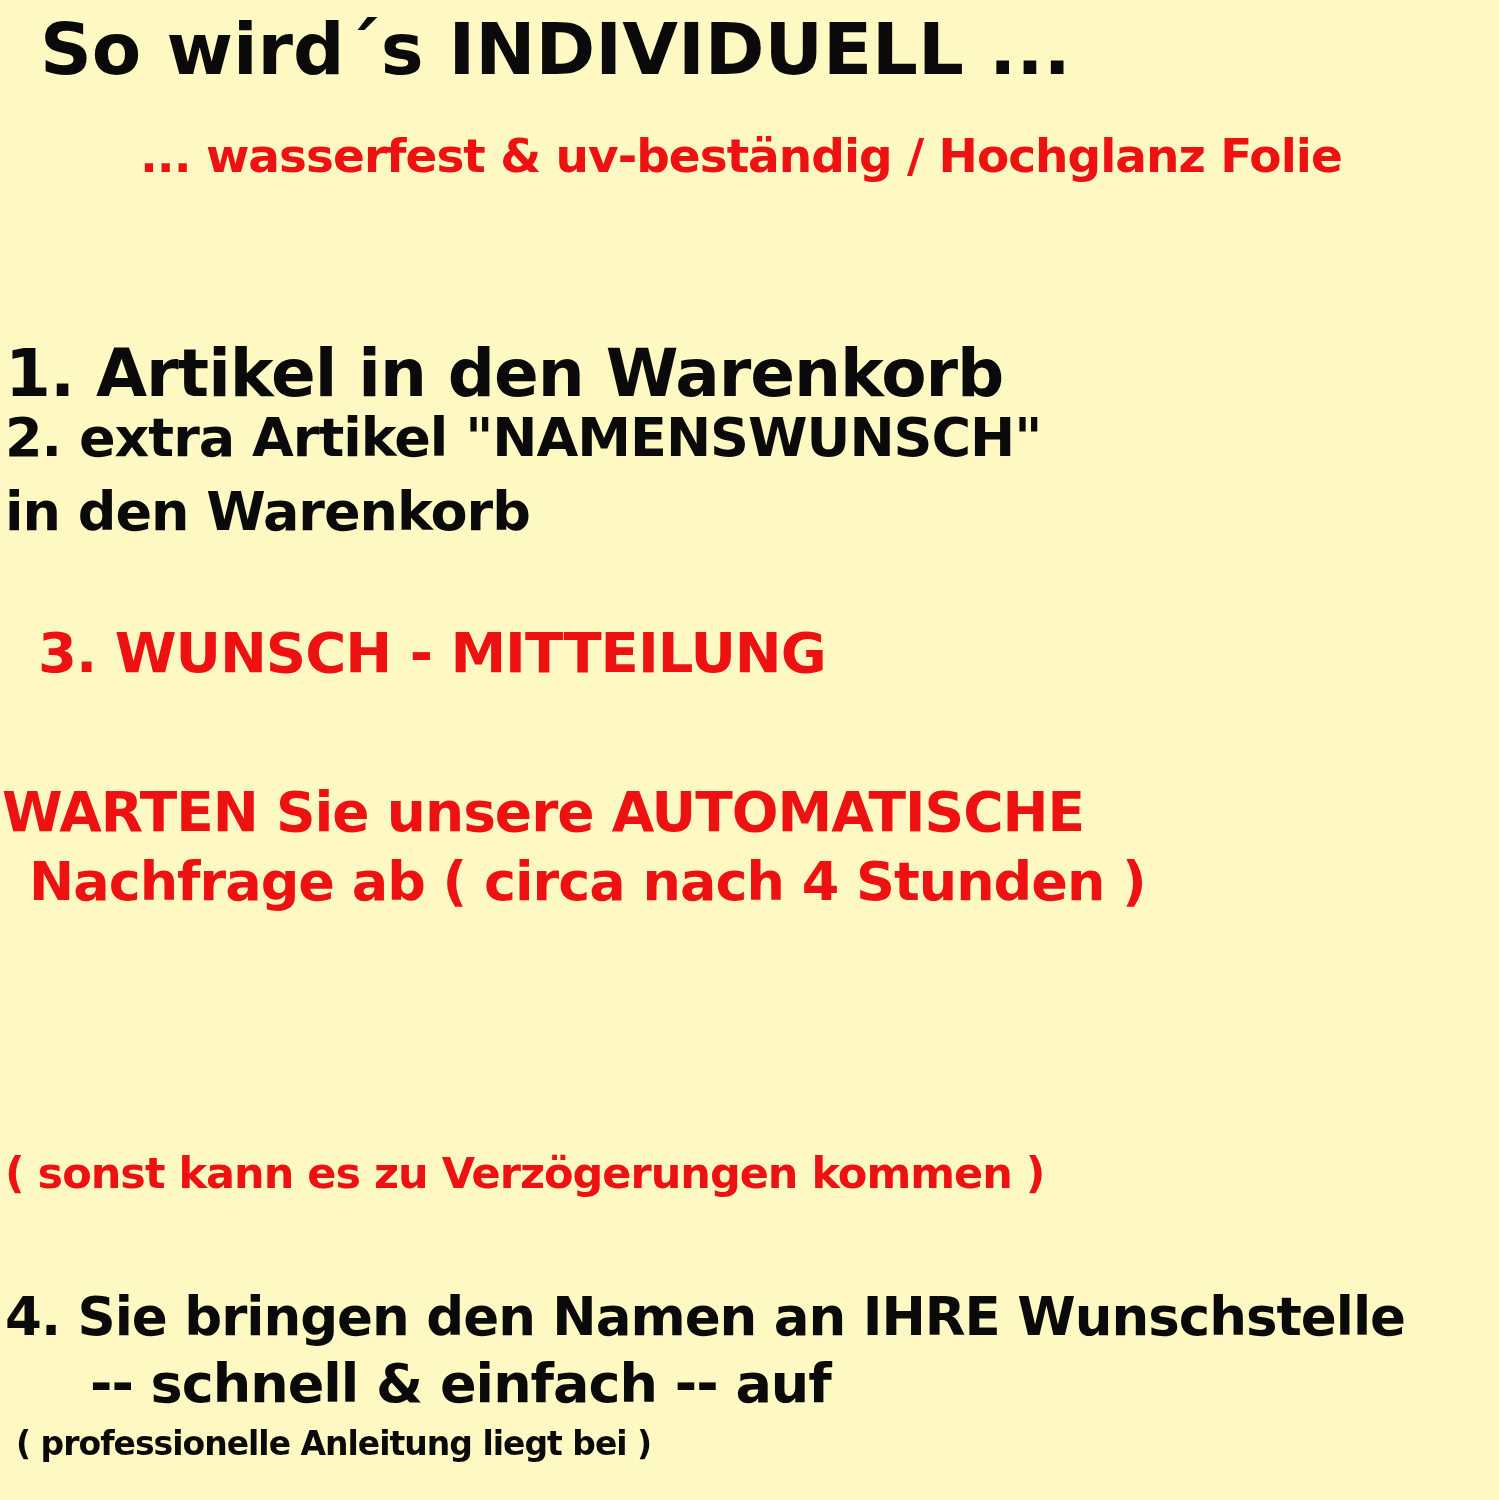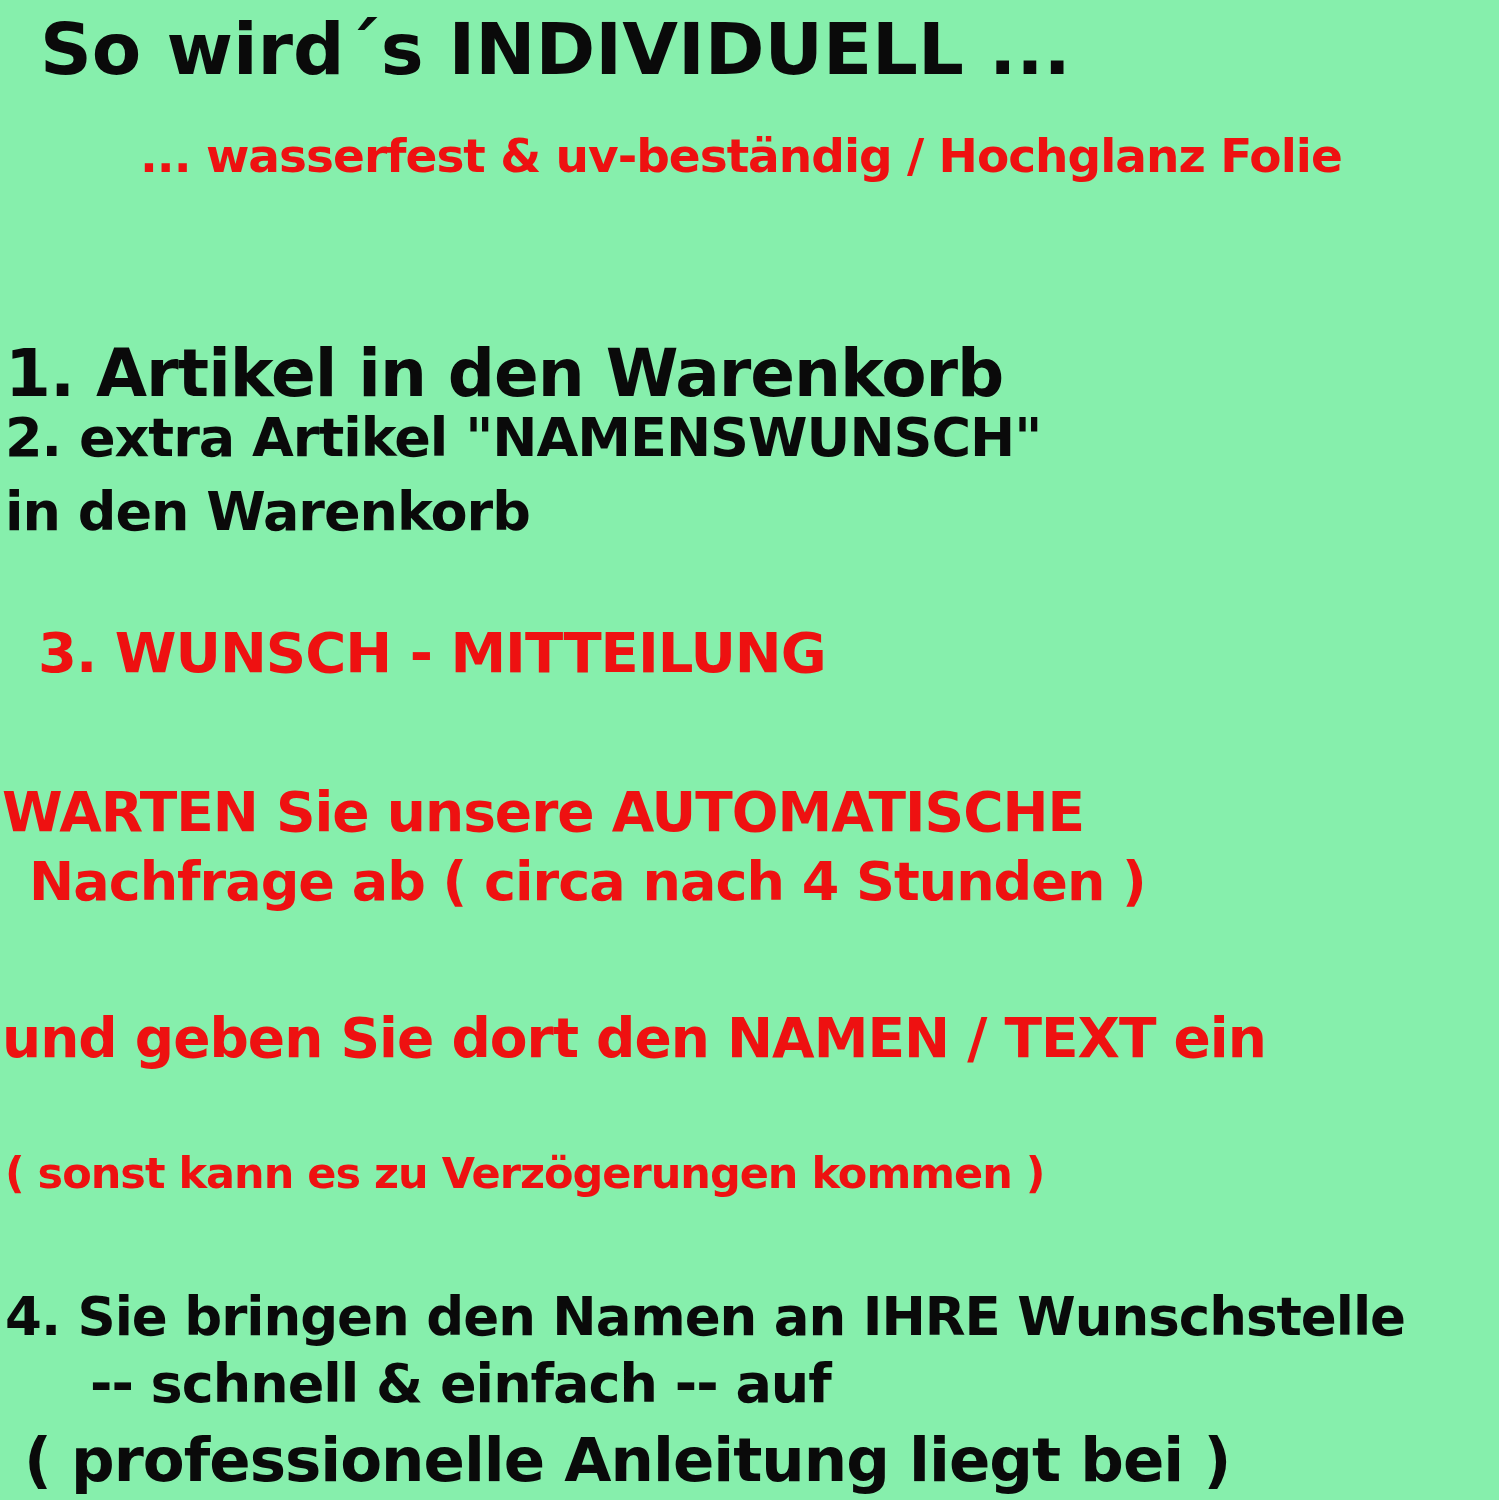--- a/index.html
+++ b/index.html
@@ -4,21 +4,21 @@
 <style>
   html, body {
     margin: 0;
     padding: 0;
     background: #ffffff;
   }
   .canvas {
     position: relative;
     width: 1499px;
     height: 1500px;
-    background: #86efac;
+    background: #fef9c3;
     overflow: hidden;
     font-family: "DejaVu Sans", sans-serif;
     font-weight: bold;
     white-space: nowrap;
   }
   .line {
     position: absolute;
     letter-spacing: -1px;
     line-height: 1.1;
   }
@@ -38,21 +38,21 @@
 
   .warten-1     { top: 782px;  left: 2px;   font-size: 55px; }
   .warten-2     { top: 852px;  left: 5px;   font-size: 54px; margin-left: 24px; }
 
   .name-entry   { top: 1008px; left: 2px;   font-size: 55px; }
 
   .delay-note   { top: 1150px; left: 5px;   font-size: 43px; }
 
   .step4        { top: 1288px; left: 5px;   font-size: 53px; }
   .step4-cont   { top: 1354px; left: 90px;  font-size: 54px; }
-  .step4-note   { top: 1426px; left: 24px;  font-size: 61px; }
+  .step4-note   { top: 1426px; left: 16px;  font-size: 33px; }
 </style>
 </head>
 <body>
 
 <div class="canvas">
 
   <div class="line black title">So wird´s INDIVIDUELL ...</div>
 
   <div class="line red intro-1">... wasserfest &amp; uv-beständig / Hochglanz Folie</div>
 
@@ -62,21 +62,20 @@
   <div class="line black step2">2. extra Artikel "NAMENSWUNSCH"</div>
 
   <div class="line black step2-cont">in den Warenkorb</div>
 
   <div class="line red step3">3. WUNSCH - MITTEILUNG</div>
 
   <div class="line red warten-1">WARTEN Sie unsere AUTOMATISCHE</div>
 
   <div class="line red warten-2">Nachfrage ab ( circa nach 4 Stunden )</div>
 
-  <div class="line red name-entry">und geben Sie dort den NAMEN / TEXT ein</div>
 
   <div class="line red delay-note">( sonst kann es zu Verzögerungen kommen )</div>
 
   <div class="line black step4">4. Sie bringen den Namen an IHRE Wunschstelle</div>
 
   <div class="line black step4-cont">-- schnell &amp; einfach -- auf</div>
 
   <div class="line black step4-note">( professionelle Anleitung liegt bei )</div>
 
 </div>

